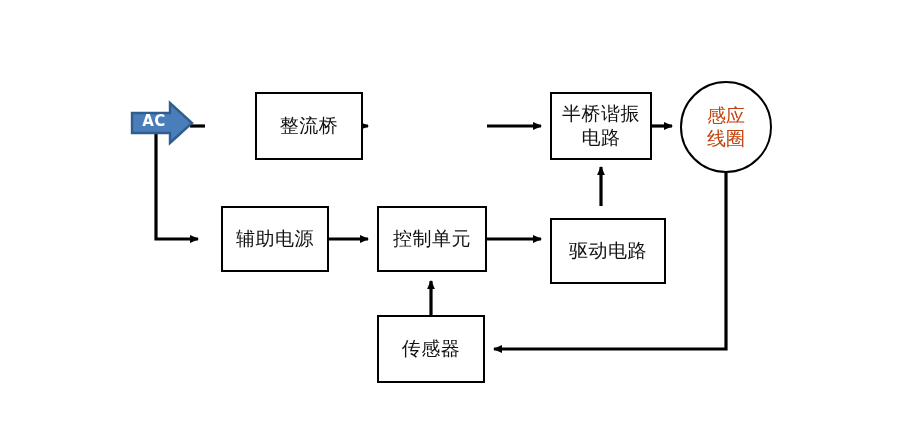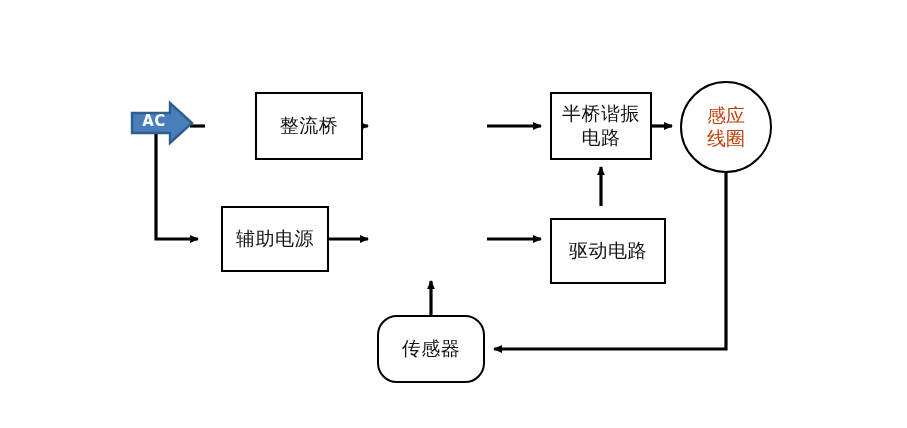--- a/index.html
+++ b/index.html
@@ -150,22 +150,25 @@
 
   <div class="circle" style="left:680px; top:81px; width:92px; height:92px;">
     <span class="two-line">感应
 线圈</span>
   </div>
 
   <div class="block" style="left:205px; top:206px; width:108px; height:66px;margin-left:16px;">
     <span>辅助电源</span>
   </div>
 
+  <div class="block" style="left:377px; top:206px; width:110px; height:66px;">
+    <span>控制单元</span>
+  </div>
 
   <div class="block" style="left:550px; top:218px; width:116px; height:66px;text-align:right;">
     <span>驱动电路</span>
   </div>
 
-  <div class="block" style="left:377px; top:315px; width:108px; height:68px;border-radius:20px;">
+  <div class="block" style="left:377px; top:315px; width:108px; height:68px;">
     <span>传感器</span>
   </div>
 
 </div>
 
 </body></html>

